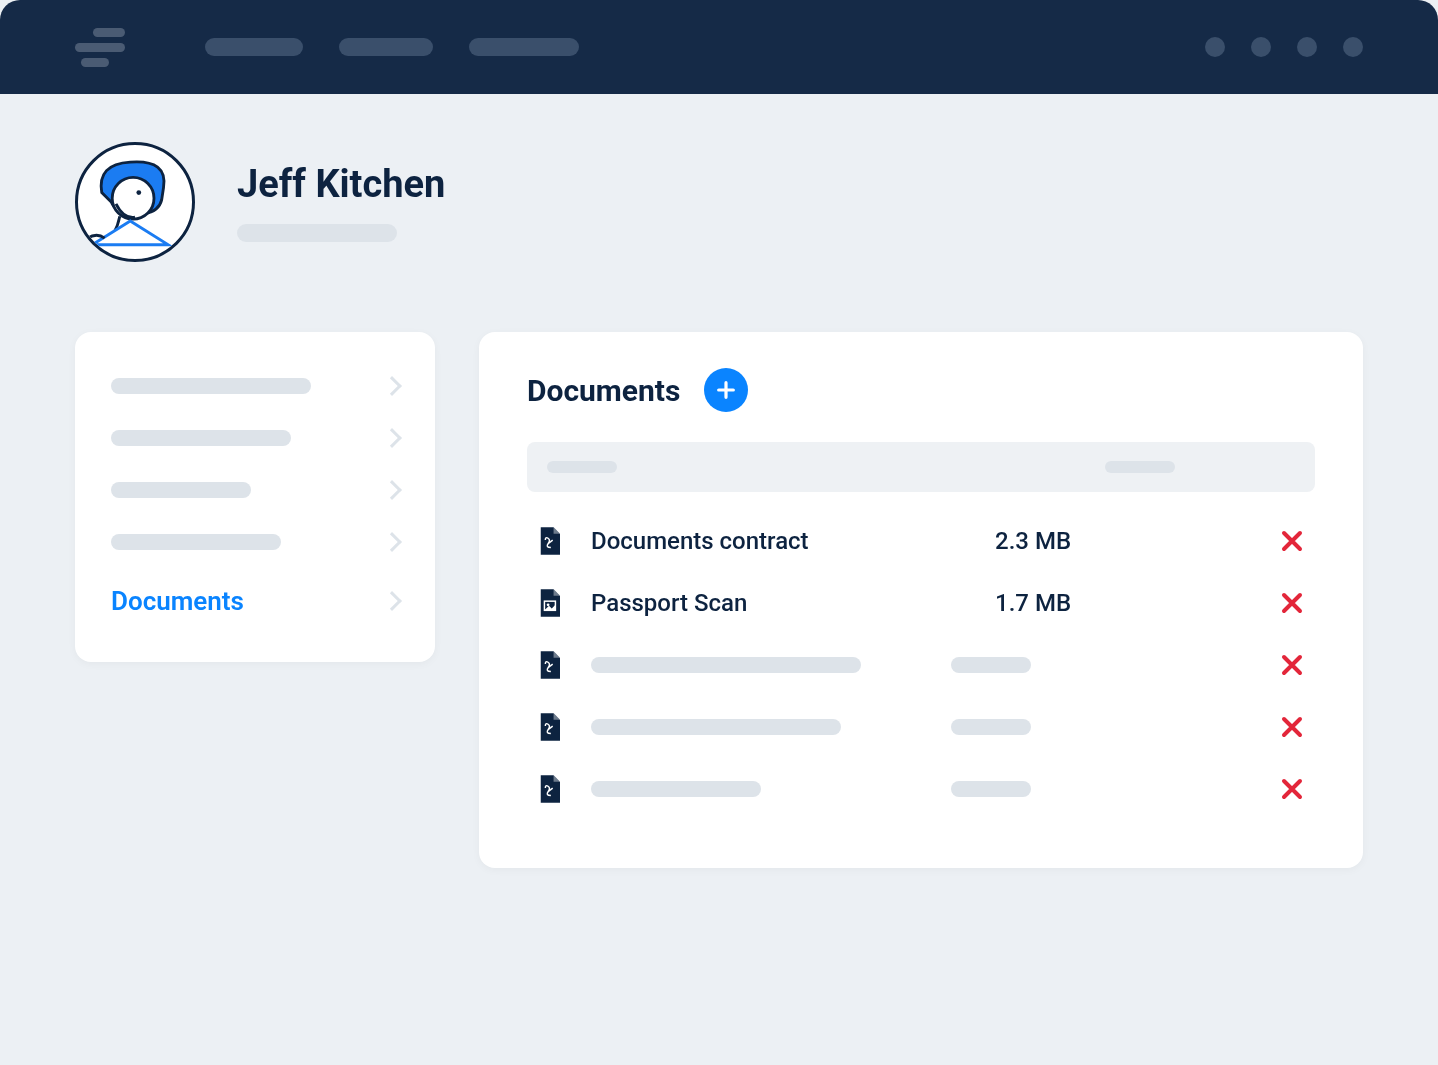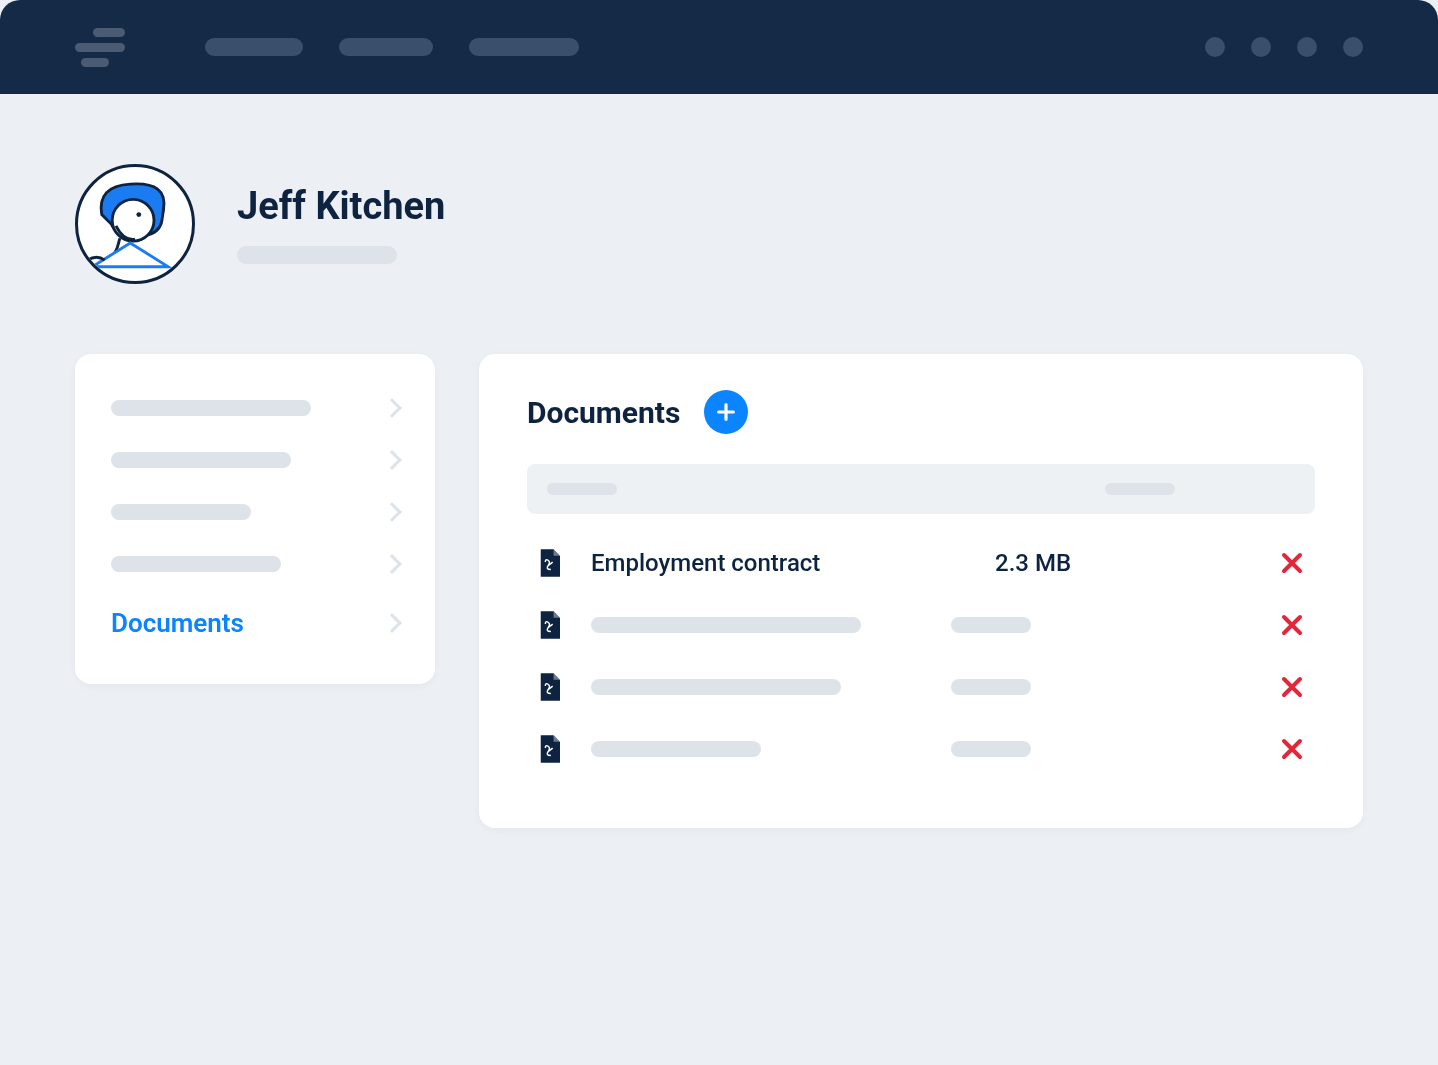--- a/index.html
+++ b/index.html
@@ -36,21 +36,21 @@
       border-radius: 10px;
       margin-right: 36px;
     }
     .nav-1 { width: 98px; }
     .nav-2 { width: 94px; }
     .nav-3 { width: 110px; }
     .topbar-spacer { flex: 1; }
     .dots { display: flex; gap: 26px; }
     .dot { width: 20px; height: 20px; background: #3a4f6b; border-radius: 50%; }
 
-    .content { padding: 70px 75px 0 75px; }
+    .content { padding: 48px 75px 0 75px; }
 
     .profile-row {
       display: flex;
       align-items: center;
       gap: 42px;
       margin-bottom: 70px;
     }
     .avatar {
       width: 120px; height: 120px;
       border-radius: 50%;
@@ -271,30 +271,49 @@
       </div>
 
       <div class="row">
         <div class="file-icon">
           <svg viewBox="0 0 24 30">
               <path d="M3 0 L17 0 L24 7 L24 30 L3 30 Z" fill="#0d2340"></path>
               <path d="M17 0 L17 7 L24 7 Z" fill="#fff" opacity="0.4"></path>
               <path d="M8 14 Q8 10 11 12 Q14 14 11 18 Q8 22 14 22 M11 18 L16 14" stroke="#fff" stroke-width="1.6" fill="none"></path>
             </svg>
         </div>
-        <div class="file-name col-name">Employment contract</div>
+        <div class="file-name col-name">Documents contract</div>
         <div class="file-size col-size">2.3 MB</div>
         <div class="row-spacer"></div>
         <div class="delete-btn">
           <svg viewBox="0 0 24 24">
               <path d="M4 4 L20 20 M20 4 L4 20" stroke="#e3263a" stroke-width="4" stroke-linecap="round"></path>
             </svg>
         </div>
       </div>
 
+      <div class="row">
+        <div class="file-icon">
+          <svg viewBox="0 0 24 30">
+              <path d="M3 0 L17 0 L24 7 L24 30 L3 30 Z" fill="#0d2340"></path>
+              <path d="M17 0 L17 7 L24 7 Z" fill="#fff" opacity="0.4"></path>
+              <rect x="7" y="13" width="12" height="10" fill="none" stroke="#fff" stroke-width="1.6"></rect>
+              <circle cx="11" cy="17" r="1.5" fill="#fff"></circle>
+              <path d="M7 23 L12 18 L15 21 L19 17 L19 23 Z" fill="#fff"></path>
+            </svg>
+        </div>
+        <div class="file-name col-name">Passport Scan</div>
+        <div class="file-size col-size">1.7 MB</div>
+        <div class="row-spacer"></div>
+        <div class="delete-btn">
+          <svg viewBox="0 0 24 24">
+              <path d="M4 4 L20 20 M20 4 L4 20" stroke="#e3263a" stroke-width="4" stroke-linecap="round"></path>
+            </svg>
+        </div>
+      </div>
 
       <div class="row">
         <div class="file-icon">
           <svg viewBox="0 0 24 30">
               <path d="M3 0 L17 0 L24 7 L24 30 L3 30 Z" fill="#0d2340"></path>
               <path d="M17 0 L17 7 L24 7 Z" fill="#fff" opacity="0.4"></path>
               <path d="M8 14 Q8 10 11 12 Q14 14 11 18 Q8 22 14 22 M11 18 L16 14" stroke="#fff" stroke-width="1.6" fill="none"></path>
             </svg>
         </div>
         <div class="col-name">

